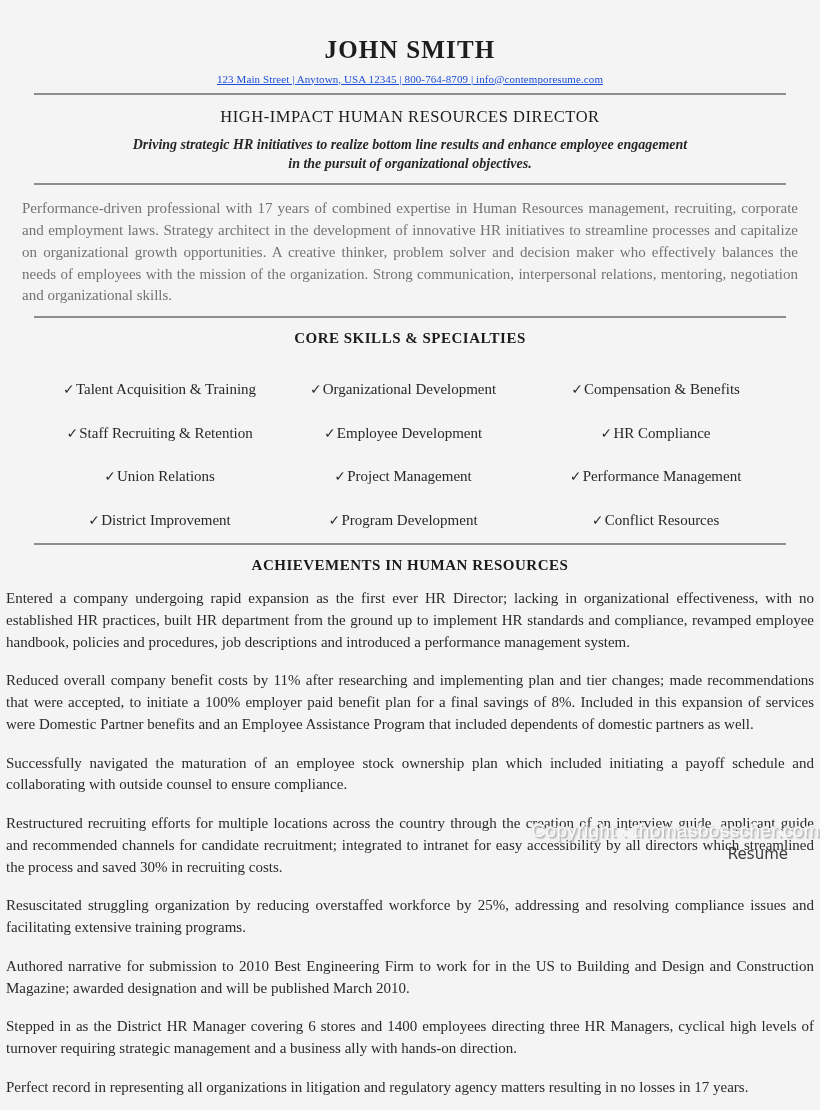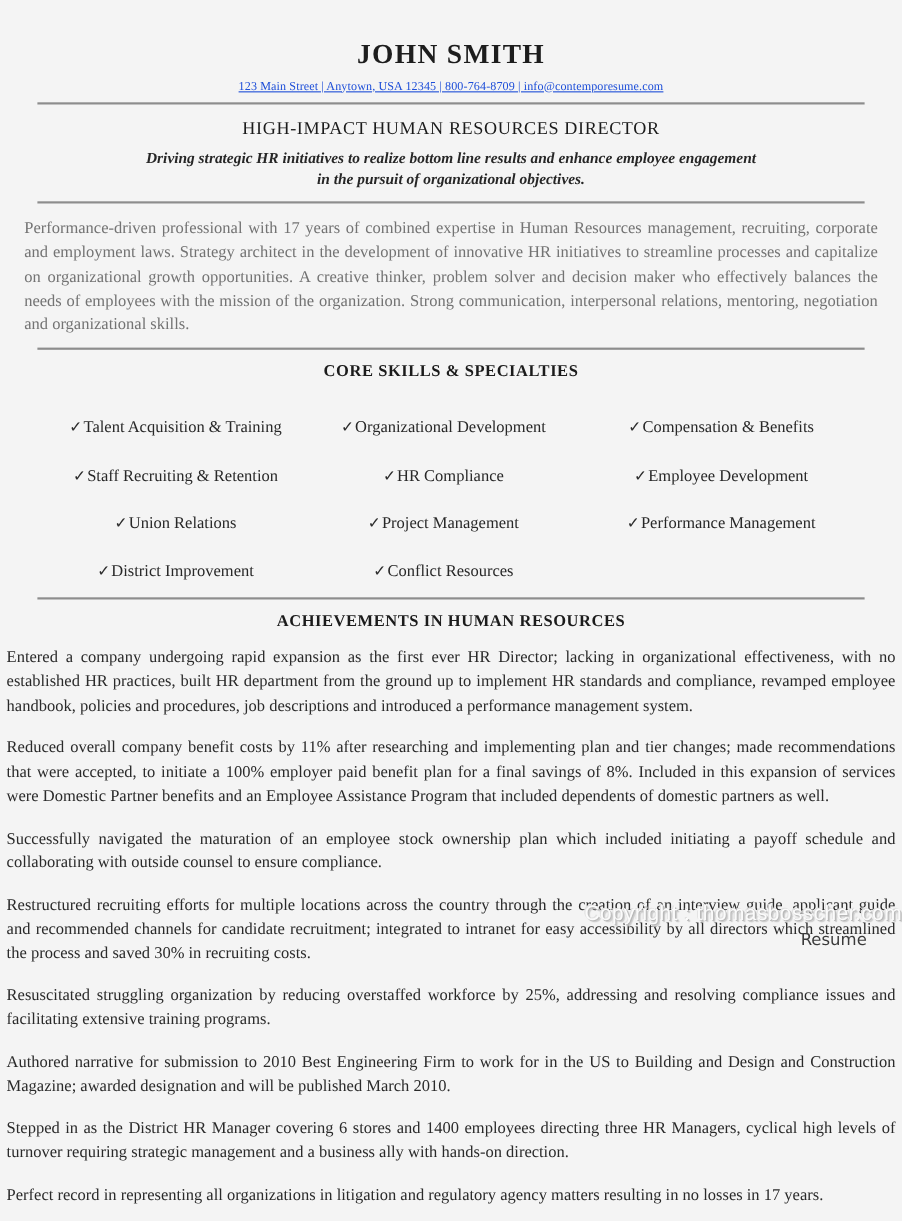--- a/index.html
+++ b/index.html
@@ -191,28 +191,29 @@
   <hr class="rule rule-3">
 
   <div class="section-heading">CORE SKILLS &amp; SPECIALTIES</div>
 
   <div class="skills">
     <div class="skill"><span class="check">✓</span><span>Talent Acquisition &amp; Training</span></div>
     <div class="skill"><span class="check">✓</span><span>Organizational Development</span></div>
     <div class="skill"><span class="check">✓</span><span>Compensation &amp; Benefits</span></div>
 
     <div class="skill"><span class="check">✓</span><span>Staff Recruiting &amp; Retention</span></div>
+    <div class="skill"><span class="check">✓</span><span>Employee Development</span></div>
     <div class="skill"><span class="check">✓</span><span>HR Compliance</span></div>
-    <div class="skill"><span class="check">✓</span><span>Employee Development</span></div>
 
     <div class="skill"><span class="check">✓</span><span>Union Relations</span></div>
     <div class="skill"><span class="check">✓</span><span>Project Management</span></div>
     <div class="skill"><span class="check">✓</span><span>Performance Management</span></div>
 
     <div class="skill"><span class="check">✓</span><span>District Improvement</span></div>
+    <div class="skill"><span class="check">✓</span><span>Program Development</span></div>
     <div class="skill"><span class="check">✓</span><span>Conflict Resources</span></div>
   </div>
 
   <hr class="rule rule-4">
 
   <div class="section-heading">ACHIEVEMENTS IN HUMAN RESOURCES</div>
 
   <div class="achievements">
     <p class="achv-p">Entered a company undergoing rapid expansion as the first ever HR Director; lacking in organizational effectiveness, with no  established HR practices, built HR department from the ground up to implement HR standards and compliance, revamped employee handbook, policies and procedures, job descriptions and introduced a performance management system.</p>
     <p class="achv-p">Reduced overall company benefit costs by 11% after researching and implementing plan and tier changes; made recommendations that were accepted, to initiate a 100% employer paid benefit plan for a final savings of 8%.  Included in this expansion of services were Domestic Partner benefits and an Employee Assistance Program that included dependents of domestic partners as well.</p>

